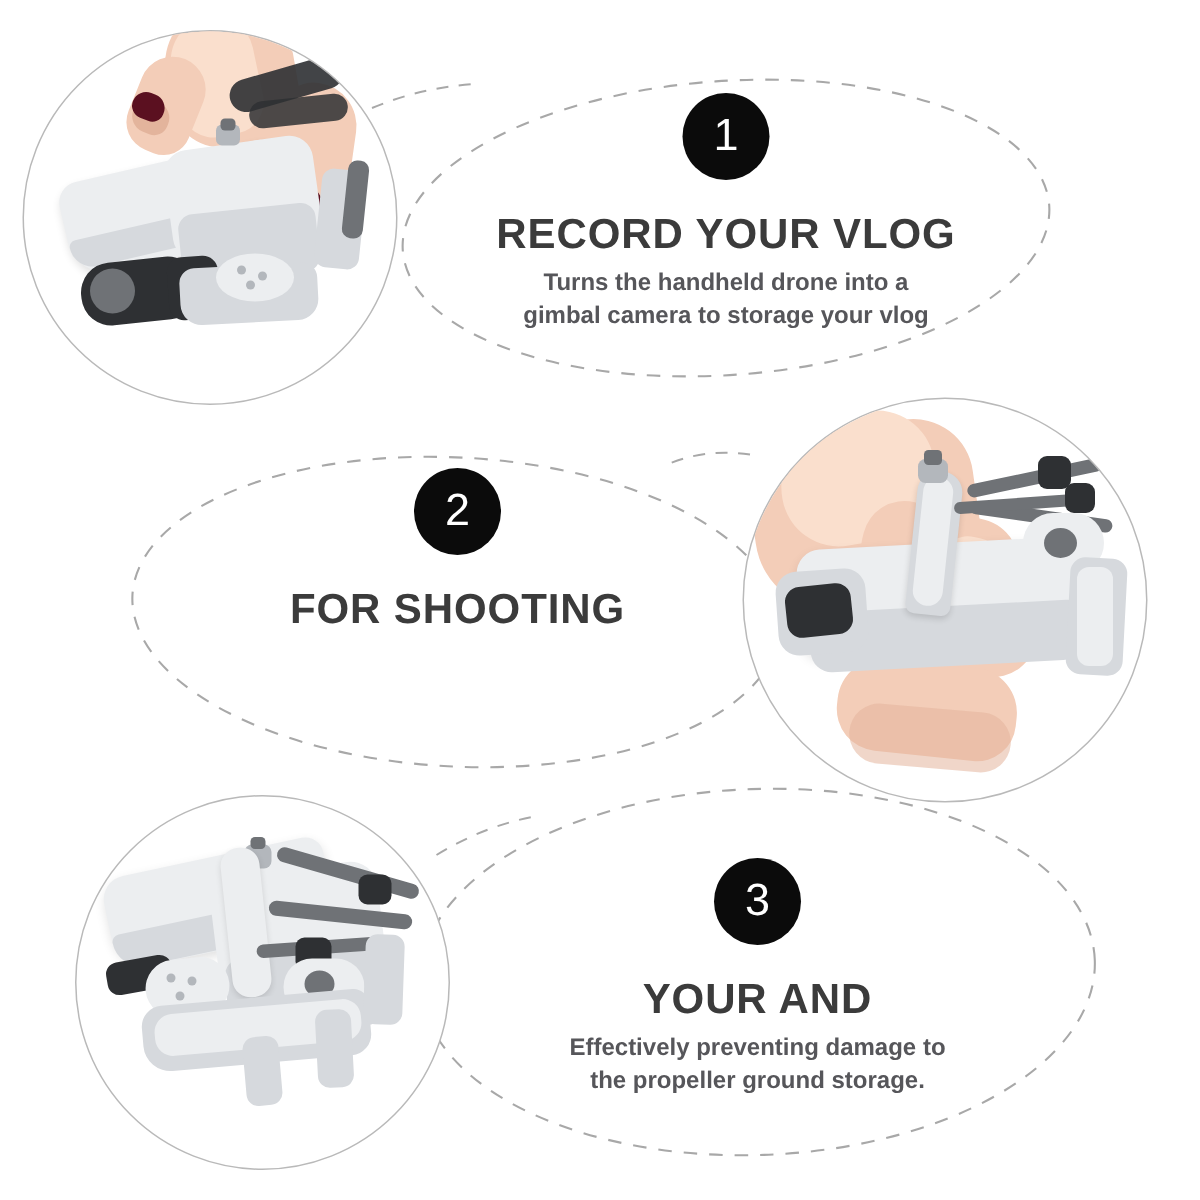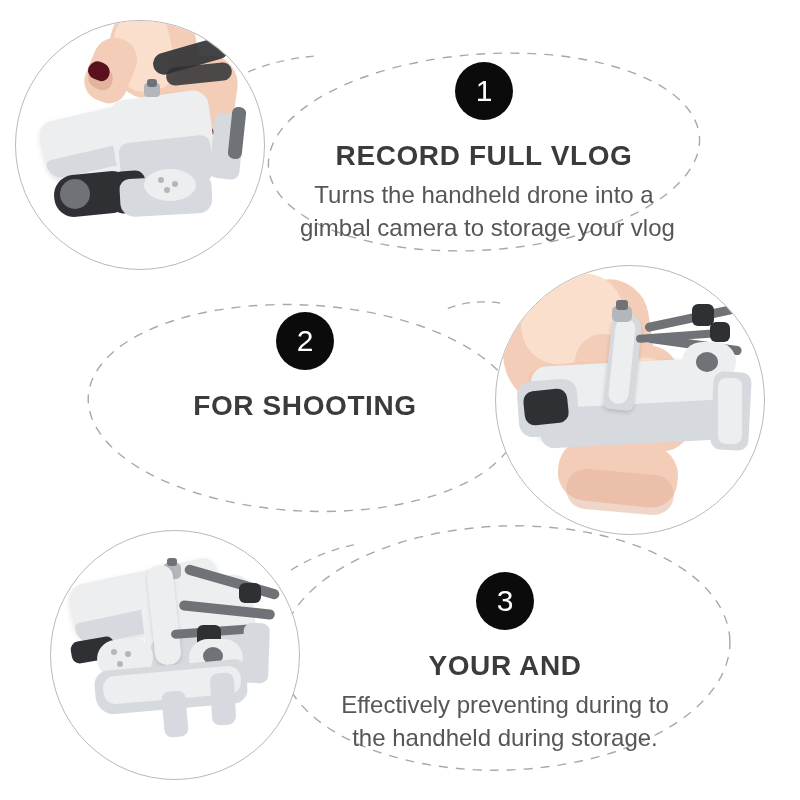--- a/index.html
+++ b/index.html
@@ -42,25 +42,25 @@
   .panel-title{
     font-size:28px;
     font-weight:bold;
     color:#3b3b3b;
     letter-spacing:.6px;
     margin:0 0 6px 0;
     line-height:1.15;
     white-space:nowrap;
   }
   .panel-body{
-    font-size:24px;
+    font-size:16px;
     color:#56565a;
     line-height:1.38;
     margin:0;
-    font-weight:400;
+    font-weight:700;
   }
   .panel-body span{display:block;white-space:nowrap;}
   .pt{position:absolute;}
 
   
   .skin    {background:#f3cdb8;}
   .skin-d  {background:#e3b49c;}
   .skin-l  {background:#fadfcd;}
   .nail    {background:#5b1020;}
 
@@ -125,21 +125,21 @@
       <div class="pt g-dark" style="left:156px;top:160px;width:6px;height:6px;border-radius:50%;"></div>
       <div class="pt g-dark" style="left:148px;top:166px;width:6px;height:6px;border-radius:50%;"></div>
 
       <div class="pt g-mid" style="left:196px;top:92px;width:30px;height:66px;border-radius:8px;transform:rotate(6deg);"></div>
       <div class="pt g-deep" style="left:214px;top:86px;width:14px;height:52px;border-radius:6px;transform:rotate(6deg);"></div>
     </div>
   </div>
 
   <div class="panel" style="left:300px;top:62px;width:368px;">
     <div class="badge">1</div>
-    <h2 class="panel-title">RECORD FULL VLOG</h2>
+    <h2 class="panel-title">RECORD YOUR VLOG</h2>
     <p class="panel-body">
       <span>Turns the handheld drone into a</span>
       <span>gimbal camera to storage your vlog</span>
     </p>
   </div>
 
   <div class="panel" style="left:110px;top:312px;width:390px;">
     <div class="badge">2</div>
     <h2 class="panel-title">FOR SHOOTING</h2>
   </div>
@@ -219,18 +219,18 @@
       <div class="pt g-mid" style="left:112px;top:160px;width:24px;height:46px;border-radius:8px;transform:rotate(-5deg);"></div>
       <div class="pt g-mid" style="left:160px;top:142px;width:24px;height:52px;border-radius:8px;transform:rotate(-3deg);"></div>
       <div class="pt g-mid" style="left:192px;top:92px;width:26px;height:60px;border-radius:8px;transform:rotate(2deg);"></div>
     </div>
   </div>
 
   <div class="panel" style="left:310px;top:572px;width:390px;">
     <div class="badge">3</div>
     <h2 class="panel-title">YOUR AND</h2>
     <p class="panel-body">
-      <span>Effectively preventing during to</span>
-      <span>the handheld during storage.</span>
+      <span>Effectively preventing damage to</span>
+      <span>the propeller ground storage.</span>
     </p>
   </div>
 
 </div>
 
 </body></html>

